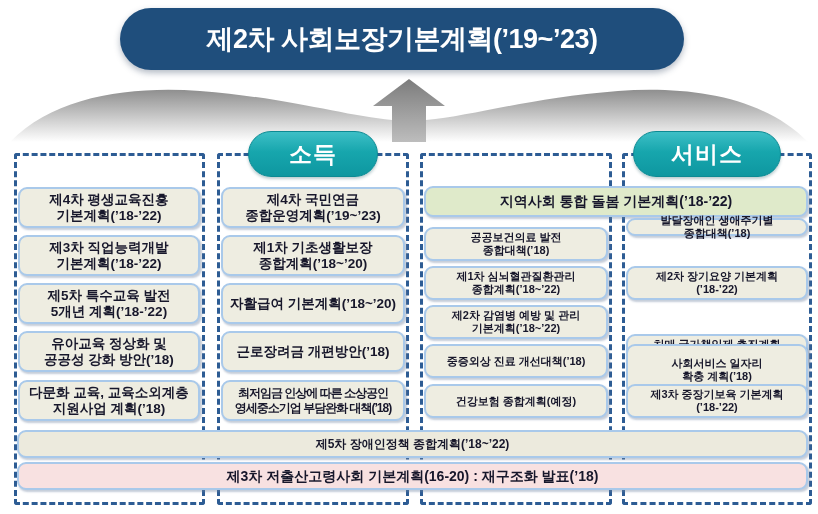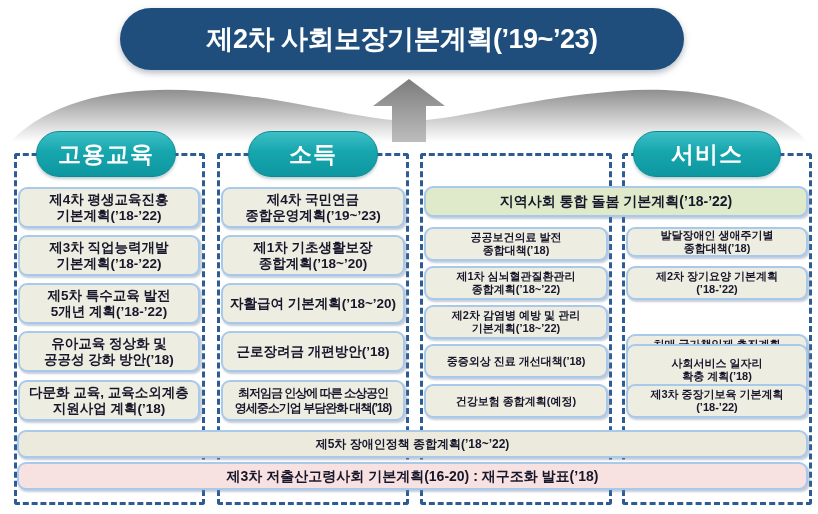--- a/index.html
+++ b/index.html
@@ -77,21 +77,20 @@
     <path fill="url(#waveGrad)" d="M 10 68 C 55 22, 130 12, 200 17 C 290 24, 345 42, 392 46 L 392 68 Z"></path>
     <path fill="url(#waveGrad)" d="M 808 68 C 763 22, 688 12, 618 17 C 528 24, 473 42, 426 46 L 426 68 Z"></path>
     <path fill="url(#arrowGrad)" d="M 409 5 L 445 32 L 426 32 L 426 68 L 392 68 L 392 32 L 373 32 Z"></path>
   </svg>
 
   <div class="col-frame" style="left:14px;width:191px;"></div>
   <div class="col-frame" style="left:217px;width:192px;"></div>
   <div class="col-frame" style="left:420px;width:192px;"></div>
   <div class="col-frame" style="left:622px;width:190px;"></div>
 
-  <div class="pill" style="left:36px;width:138px;">고용교육</div>
   <div class="pill" style="left:248px;width:128px;">소득</div>
   <div class="pill" style="left:633px;width:146px;">서비스</div>
 
   <div class="box b12" style="left:18px;top:187px;width:182px;height:41px;">제4차 평생교육진흥
 기본계획(’18-’22)</div>
   <div class="box b12" style="left:18px;top:235px;width:182px;height:41px;">제3차 직업능력개발
 기본계획(’18-’22)</div>
   <div class="box b12" style="left:18px;top:283px;width:182px;height:41px;">제5차 특수교육 발전
 5개년 계획(’18-’22)</div>
   <div class="box b12" style="left:18px;top:331px;width:182px;height:41px;">유아교육 정상화 및
@@ -112,21 +111,21 @@
 
   <div class="box b34" style="left:424px;top:227px;width:184px;height:34px;">공공보건의료 발전
 종합대책(’18)</div>
   <div class="box b34" style="left:424px;top:266px;width:184px;height:34px;">제1차 심뇌혈관질환관리
 종합계획(’18~’22)</div>
   <div class="box b34" style="left:424px;top:305px;width:184px;height:34px;">제2차 감염병 예방 및 관리
 기본계획(’18~’22)</div>
   <div class="box b34" style="left:424px;top:344px;width:184px;height:34px;">중증외상 진료 개선대책(’18)</div>
   <div class="box b34" style="left:424px;top:384px;width:184px;height:34px;">건강보험 종합계획(예정)</div>
 
-  <div class="box b34" style="left:626px;top:227px;width:182px;height:30px;">발달장애인 생애주기별
+  <div class="box b34" style="left:626px;top:218px;width:182px;height:18px;">발달장애인 생애주기별
 종합대책(’18)</div>
   <div class="box b34" style="left:626px;top:266px;width:182px;height:34px;">제2차 장기요양 기본계획
 (’18-’22)</div>
   <div class="box b34" style="left:626px;top:305px;width:182px;height:34px;margin-top:29px;">치매 국가책임제 추진계획
 (’18)</div>
   <div class="box b34" style="left:626px;top:344px;width:182px;height:51px;">사회서비스 일자리
 확충 계획(’18)</div>
   <div class="box b34" style="left:626px;top:384px;width:182px;height:34px;">제3차 중장기보육 기본계획
 (’18-’22)</div>
 

